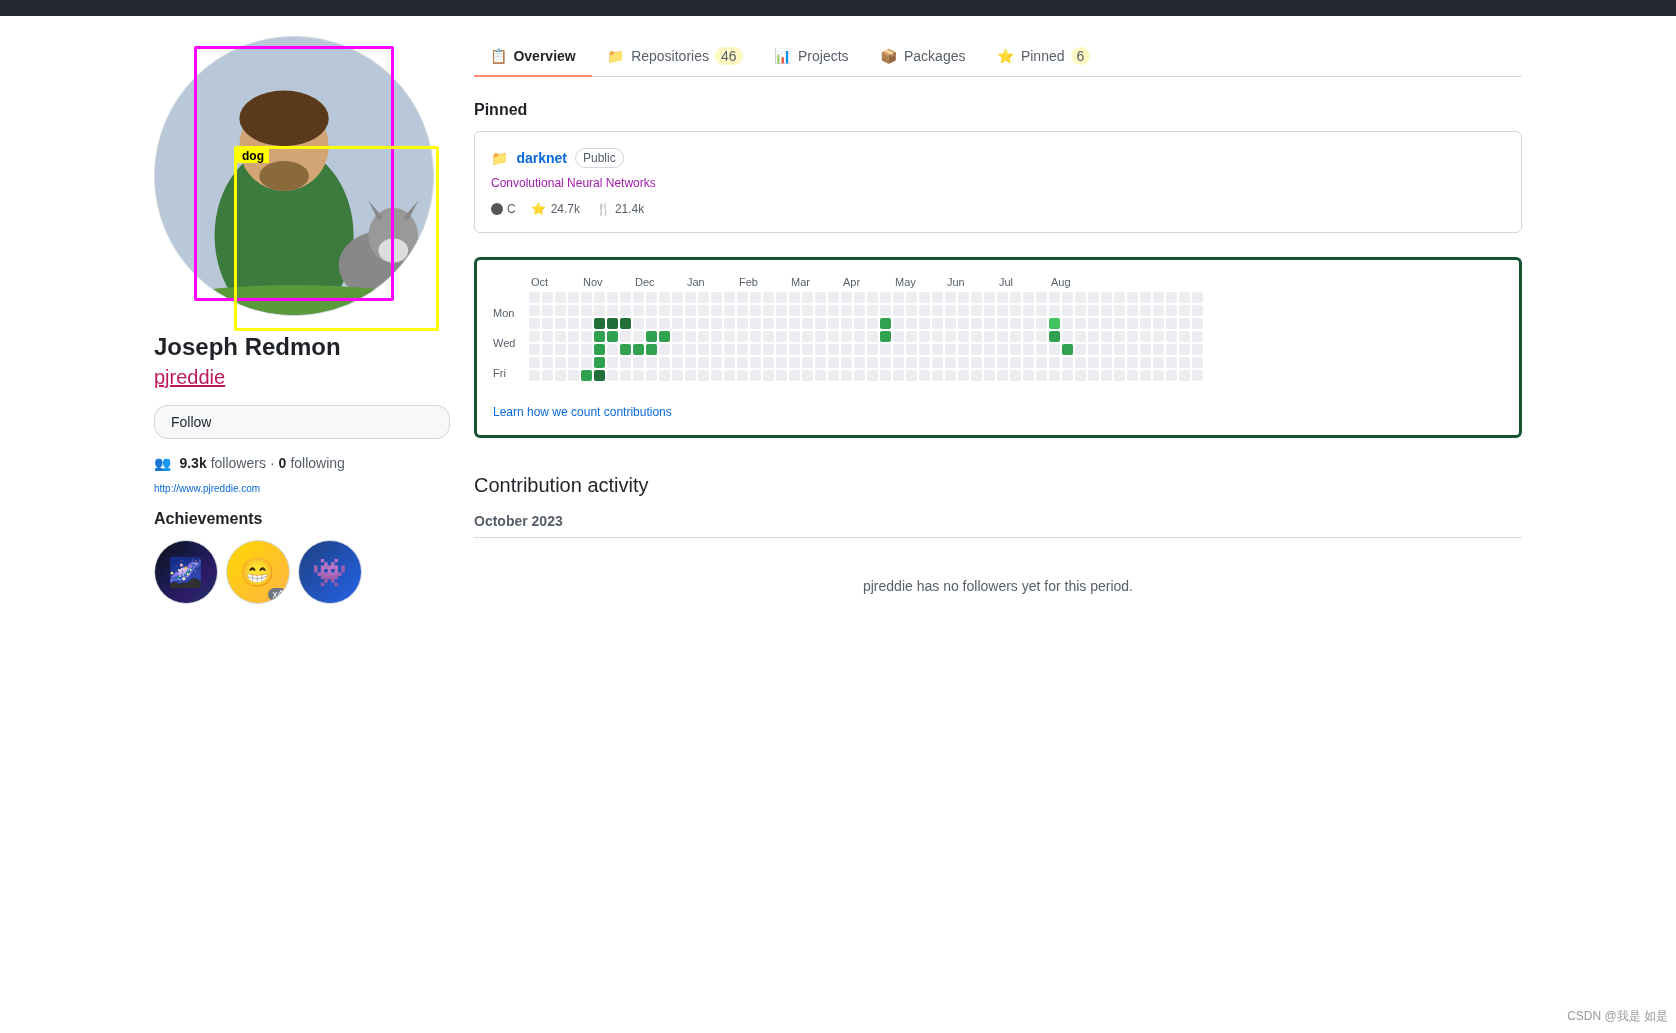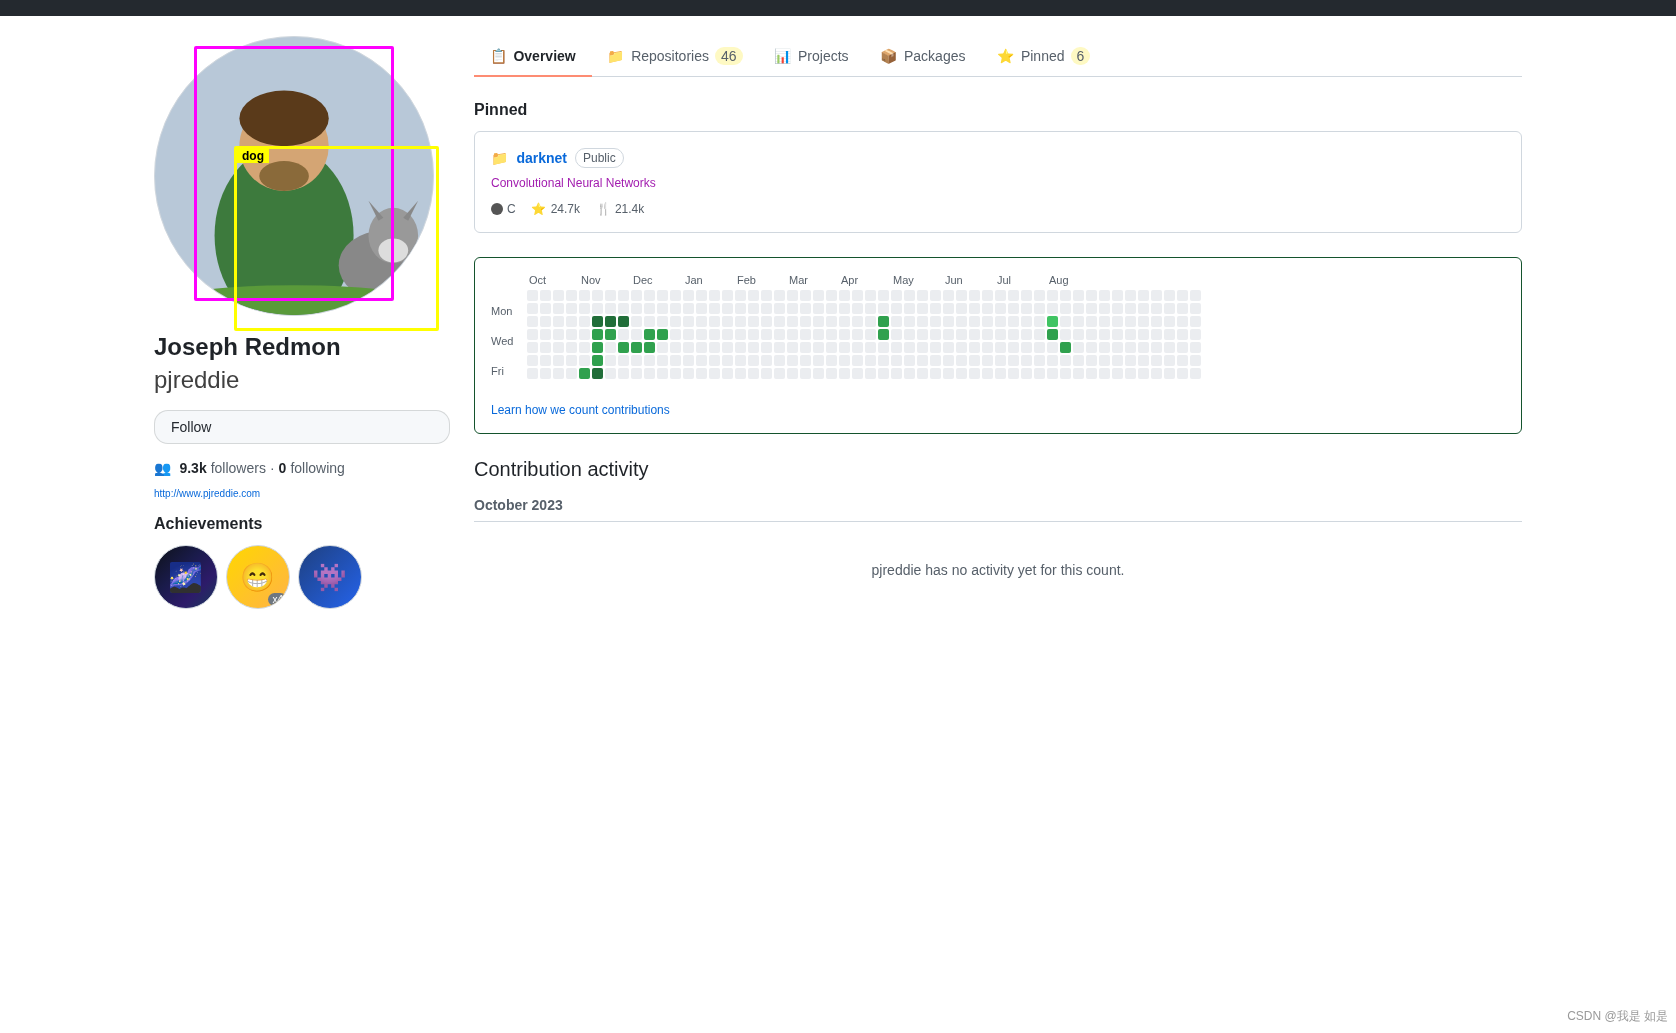--- a/index.html
+++ b/index.html
@@ -91,24 +91,25 @@
     }
 
     .username-full {
       font-size: 24px;
       font-weight: 600;
       line-height: 1.25;
       margin-bottom: 4px;
     }
 
     .username-handle {
-      font-size: 24px;
+      font-size: 20px;
       font-weight: 300;
-      color: #404040;
+      color: #be185d;
       margin-bottom: 16px;
+      text-decoration: underline;
     }
 
     .follow-btn {
       width: 100%;
       padding: 8px 16px;
       background: #f6f8fa;
       border: 1px solid rgba(27,31,36,0.15);
       border-radius: 14px;
       font-size: 14px;
       font-weight: 500;
@@ -320,24 +321,24 @@
     }
 
     
     .contribution-title {
       font-size: 16px;
       font-weight: 400;
       margin-bottom: 12px;
     }
 
     .contrib-graph-container {
-      border: 1px solid #14532d;
+      border: 3px solid #14532d;
       border-radius: 6px;
       padding: 16px;
-      margin-bottom: 24px;
+      margin-bottom: 36px;
       overflow-x: auto;
     }
 
     .month-labels {
       display: flex;
       margin-left: 38px;
       margin-bottom: 4px;
       font-size: 11px;
       color: #57606a;
     }
@@ -1055,19 +1056,19 @@
               <div class="contrib-cell"></div>
             </div>
           </div>
       </div>
 
       <div class="contrib-learn">Learn how we count contributions</div>
     </div>
 
     <div class="activity-title">Contribution activity</div>
     <div class="activity-month">October 2023</div>
-    <div class="activity-empty">pjreddie has no activity yet for this count.</div>
+    <div class="activity-empty">pjreddie has no followers yet for this period.</div>
 
 
   </main>
 </div>
 
 <div class="csdn-watermark">CSDN @我是 如是</div>
 
 </body></html>

